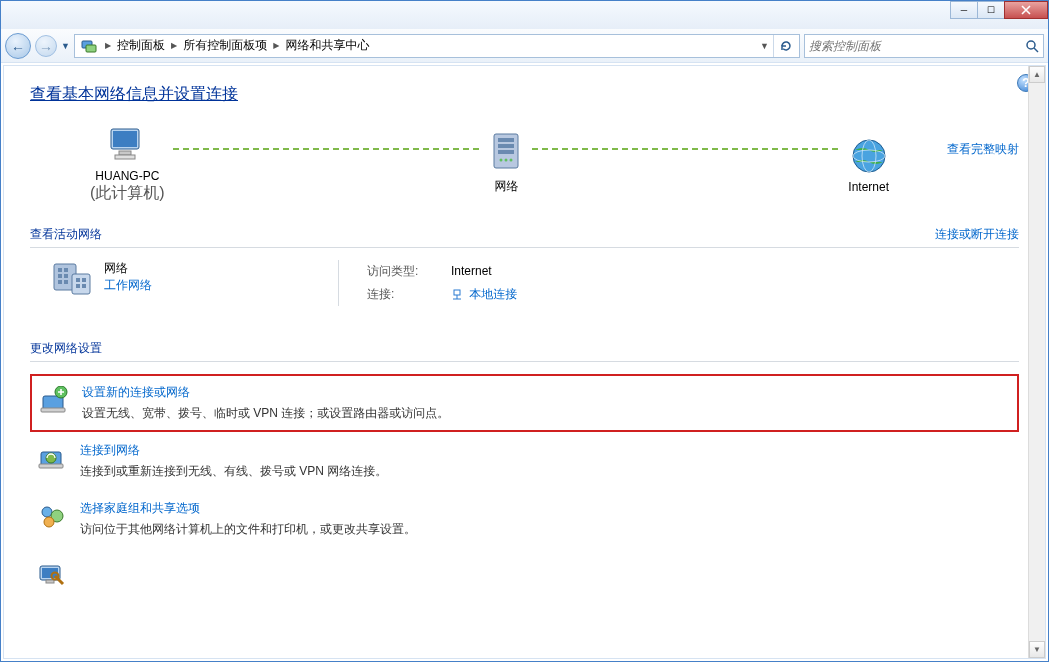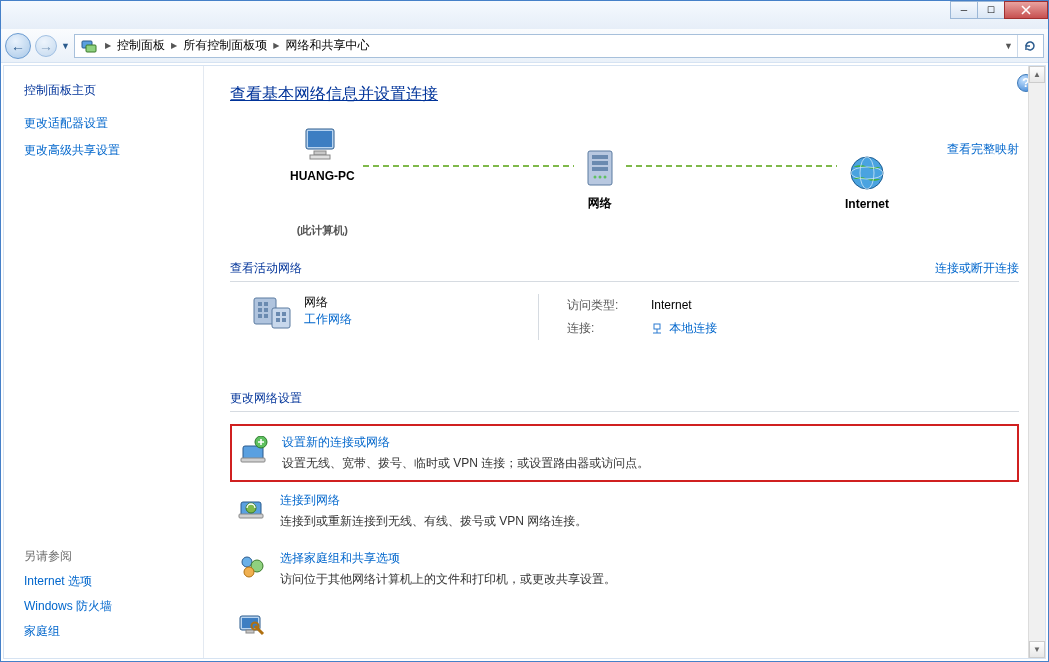--- a/index.html
+++ b/index.html
@@ -29,24 +29,24 @@
 .sidebar { width: 200px; border-right: 1px solid #e3e9f1; padding: 16px 10px 10px 20px; display: flex; flex-direction: column; gap: 10px; }
 .sidebar .home { color: #003399; font-size: 12px; margin-bottom: 6px; }
 .sidebar a { color: #0066cc; text-decoration: none; cursor: pointer; }
 .sidebar-bottom { margin-top: auto; }
 .sidebar-bottom .see-also-hdr { color: #707070; margin-bottom: 8px; }
 .sidebar-bottom a { display: block; margin: 8px 0; }
 
 .main { flex: 1; padding: 18px 26px 18px 26px; overflow: auto; position: relative; }
 .help-icon { position: absolute; top: 8px; right: 10px; width: 18px; height: 18px; border-radius: 50%; background: radial-gradient(circle at 35% 30%, #c6e2ff, #2f7bd1); color: #fff; font-weight: bold; font-size: 12px; display: flex; align-items: center; justify-content: center; cursor: pointer; border: 1px solid #3b78b7; }
 .page-title { color: #003399; font-size: 16px; margin-bottom: 16px; font-weight: normal; text-decoration: underline; }
-.net-map { display: flex; align-items: center; justify-content: center; padding: 0 30px 0 60px; margin-bottom: 10px; position: relative; font-weight: bold; }
+.net-map { display: flex; align-items: center; justify-content: center; padding: 0 30px 0 60px; margin-bottom: 10px; position: relative; }
 .node { text-align: center; font-size: 12px; }
 .node .icon-wrap { height: 48px; display: flex; align-items: center; justify-content: center; }
-.node-sub { color: #555; font-size: 11px; margin-top: 40px; }
+.node-sub { color: #555; font-size: 16px; }
 .connector { flex: 1; height: 2px; background: repeating-linear-gradient(to right, #7fb94a 0 6px, transparent 6px 10px); margin: 0 8px 28px 8px; }
 .full-map-link { color: #0066cc; cursor: pointer; font-size: 12px; text-align: right; }
 
 .section-hdr { display: flex; justify-content: space-between; align-items: center; border-bottom: 1px solid #d6dbe1; padding: 4px 0; margin: 8px 0 12px 0; }
 .section-hdr .title { color: #003399; font-size: 12px; }
 .section-hdr .link { color: #0066cc; cursor: pointer; font-size: 12px; }
 
 .active-net { display: flex; gap: 24px; padding: 0 0 12px 20px; }
 .active-left { display: flex; gap: 10px; align-items: flex-start; }
 .net-name { color: #000; }
@@ -120,36 +120,33 @@
       <div style="flex:1"></div>
       <span style="color:#555;font-size:9px;padding:0 4px;cursor:pointer;">▼</span>
       <span class="ab-refresh">
         <svg width="14" height="14" viewBox="0 0 14 14">
             <path d="M3 7a4 4 0 1 1 1.2 2.8" fill="none" stroke="#2b5b8d" stroke-width="1.5"></path>
             <path d="M3 11 L3 7 L7 7" fill="none" stroke="#2b5b8d" stroke-width="1.5"></path>
           </svg>
       </span>
     </div>
 
+    <div class="searchbox">
+      <input type="text" placeholder="搜索控制面板" style="">
+      <span class="search-icon">
+        <svg width="14" height="14" viewBox="0 0 14 14">
+            <circle cx="6" cy="6" r="4" fill="none" stroke="#2b5b8d" stroke-width="1.5"></circle>
+            <line x1="9" y1="9" x2="13" y2="13" stroke="#2b5b8d" stroke-width="1.5"></line>
+          </svg>
+      </span>
+    </div>
   </div>
 
   <div class="content-area">
 
-    <div class="sidebar">
-      <div class="home">控制面板主页</div>
-      <a>更改适配器设置</a>
-      <a>更改高级共享设置</a>
-
-      <div class="sidebar-bottom">
-        <div class="see-also-hdr">另请参阅</div>
-        <a>Internet 选项</a>
-        <a>Windows 防火墙</a>
-        <a>家庭组</a>
-      </div>
-    </div>
 
     <div class="main">
       <div class="help-icon">?</div>
 
       <h1 class="page-title">查看基本网络信息并设置连接</h1>
 
       <div style="display:flex;align-items:flex-start;">
         <div class="net-map" style="flex:1;">
           <div class="node">
             <div class="icon-wrap">
@@ -238,21 +235,21 @@
                       <line x1="2" y1="10" x2="10" y2="10" stroke="#2b7bd1"></line>
                     </svg>
                 </span>
                 <a>本地连接</a>
               </span>
             </div>
           </div>
         </div>
       </div>
 
-      <div class="section-hdr" style="margin-top:34px;">
+      <div class="section-hdr" style="margin-top:18px;">
         <span class="title">更改网络设置</span>
         <span></span>
       </div>
 
       <div class="settings-list">
 
         <div class="setting-item highlighted">
           <div class="setting-icon">
             <svg width="30" height="28" viewBox="0 0 30 28">
               <rect x="4" y="10" width="20" height="14" rx="2" fill="#5aa0e0" stroke="#2b5b8d"></rect>

